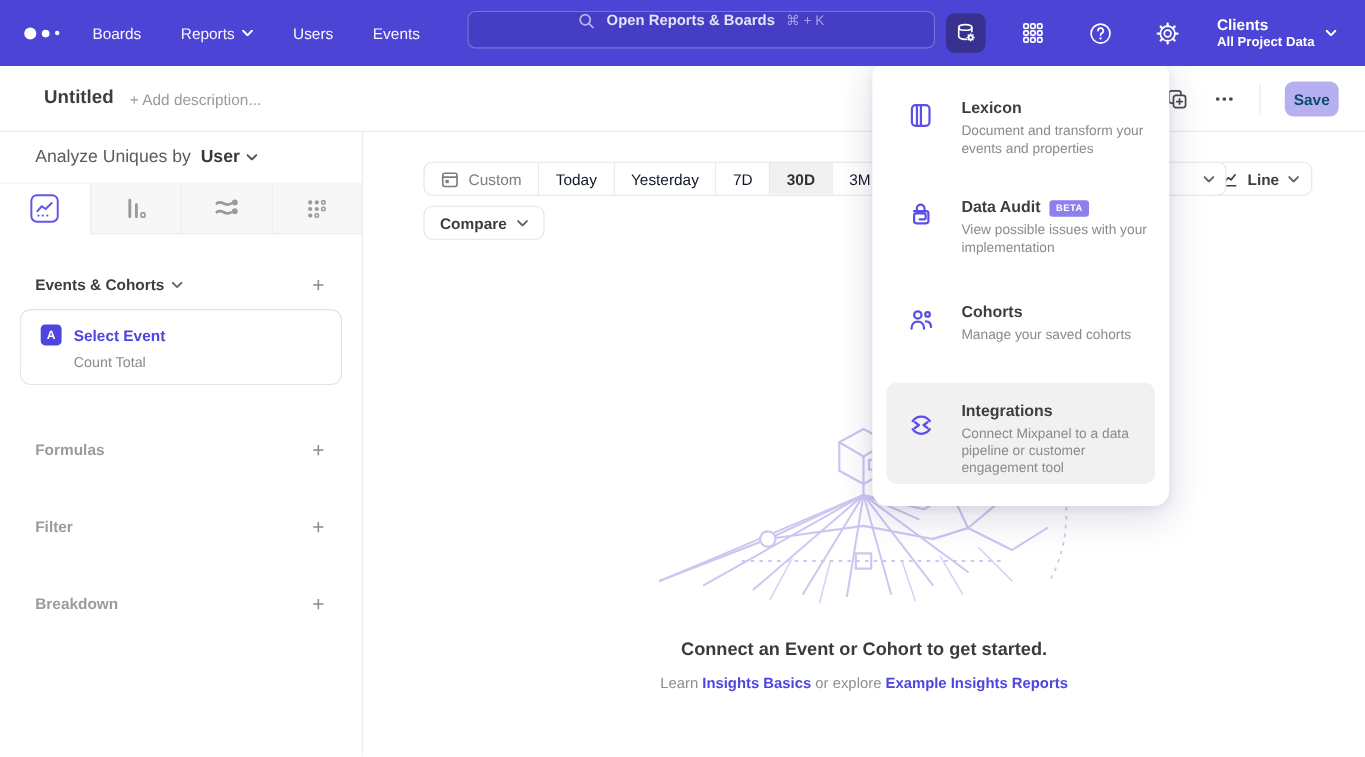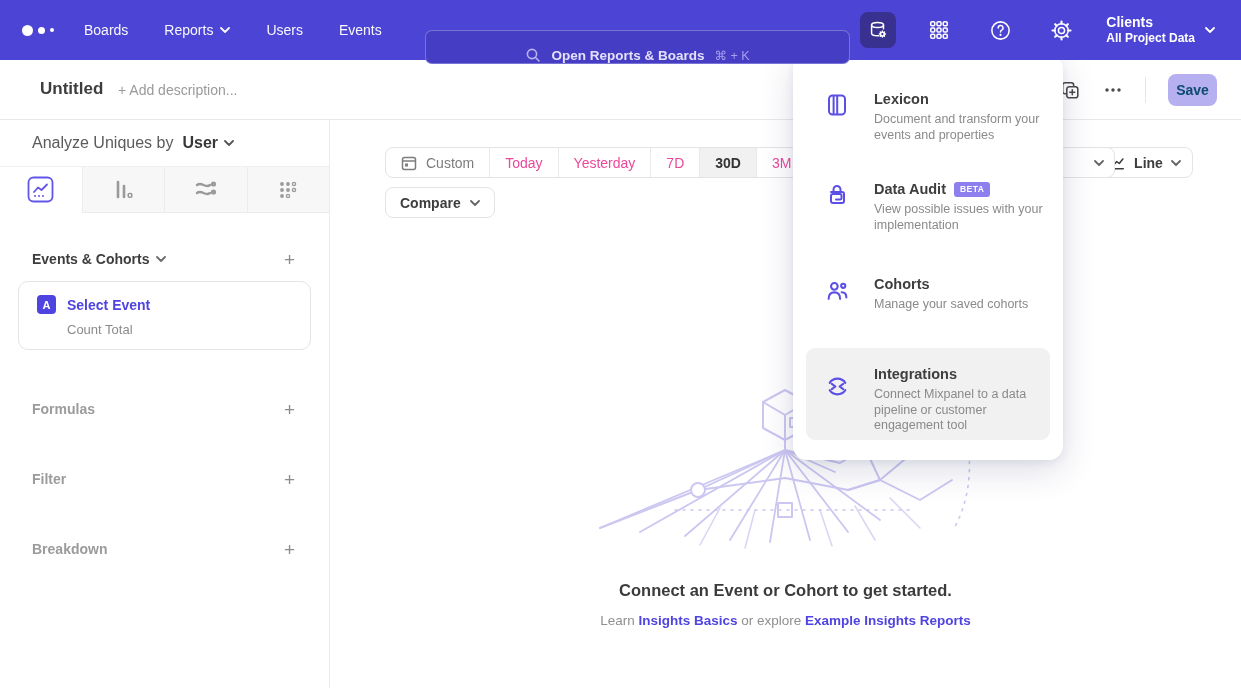--- a/index.html
+++ b/index.html
@@ -10,21 +10,21 @@
   
   .nav { position:absolute; left:0; top:0; width:1241px; height:60px; background:#4c44d4; display:flex; align-items:center; z-index:30; }
   .logo { display:flex; align-items:center; gap:5px; margin-left:22px; width:46px; }
   .logo .d1 { width:11px; height:11px; border-radius:50%; background:#fff; }
   .logo .d2 { width:7px; height:7px; border-radius:50%; background:#fff; }
   .logo .d3 { width:4px; height:4px; border-radius:50%; background:#fff; }
   .nav-links { display:flex; align-items:center; gap:36px; margin-left:16px; }
   .nav-link { color:rgba(255,255,255,.96); font-size:14px; font-weight:500; display:flex; align-items:center; gap:7px; cursor:pointer; }
   .chev { width:10px; height:6px; }
   .chev polyline { fill:none; stroke:currentColor; stroke-width:1.8; stroke-linecap:round; stroke-linejoin:round; }
-  .search { position:absolute; left:425px; top:30px; width:425px; height:34px; background:#453dc4; border:1px solid rgba(255,255,255,.28); border-radius:7px; display:flex; align-items:flex-end; justify-content:center; gap:10px; color:#ddd9f7; cursor:text; }
+  .search { position:absolute; left:425px; top:10px; width:425px; height:34px; background:#453dc4; border:1px solid rgba(255,255,255,.28); border-radius:7px; display:flex; align-items:flex-start; justify-content:center; gap:10px; color:#ddd9f7; cursor:text; }
   .search-ph { font-size:13.5px; font-weight:600; color:#e4e1fa; }
   .search-sc { font-size:12.5px; color:#a79fec; font-weight:500; }
   .nav-right { position:absolute; right:0; top:0; height:60px; display:flex; align-items:center; gap:25px; padding-right:26px; }
   .nav-icon-btn { width:36px; height:36px; border-radius:8px; display:flex; align-items:center; justify-content:center; cursor:pointer; color:#fff; }
   .nav-icon-btn.active { background:#39318f; }
   .icon-stroke { fill:none; stroke:currentColor; stroke-width:1.6; stroke-linecap:round; stroke-linejoin:round; }
   .clients { display:flex; align-items:center; gap:10px; color:#fff; cursor:pointer; margin-left:2px; }
   .clients .name { font-size:14px; font-weight:700; line-height:17px; }
   .clients .scope { font-size:12px; font-weight:700; line-height:15px; }
 
@@ -58,21 +58,21 @@
   .event-sub { margin:8px 0 0 30px; font-size:13px; color:#8b8b8b; }
   .muted-group { height:32px; font-size:14px; font-weight:600; color:#9b9b9b; }
   .g-formulas { margin-top:43px; }
   .g-filter { margin-top:38px; }
   .g-breakdown { margin-top:38px; }
   .muted-group span:first-child { cursor:pointer; }
 
   
   .main { position:absolute; left:330px; top:120px; width:911px; height:568px; background:#fff; }
   .seg-control { position:absolute; left:55px; top:27px; height:31px; display:flex; align-items:stretch; border:1px solid #e4e4e4; border-radius:8px; background:#fff; overflow:hidden; }
-  .seg { display:flex; align-items:center; padding:0 15px; font-size:14px; color:#ec4899; border-left:1px solid #e9e9e9; cursor:pointer; white-space:nowrap; gap:9px; }
+  .seg { display:flex; align-items:center; padding:0 15px; font-size:14px; color:#0f172a; border-left:1px solid #e9e9e9; cursor:pointer; white-space:nowrap; gap:9px; }
   .seg:first-child { border-left:none; color:#7c7c7c; }
   .seg.selected { background:#f1f1f1; color:#333; font-weight:700; }
   .compare-btn { position:absolute; left:55px; top:67px; height:31px; border:1px solid #e4e4e4; border-radius:8px; background:#fff; display:flex; align-items:center; gap:9px; padding:0 14px; font-size:14px; font-weight:600; color:#3d3d3d; cursor:pointer; }
   .compare-btn .chev { color:#666; }
   .sliver-btn { position:absolute; left:700px; top:27px; width:85px; height:31px; border:1px solid #e4e4e4; border-radius:8px; background:#fff; display:flex; align-items:center; justify-content:flex-end; padding-right:10px; color:#666; cursor:pointer; z-index:1; }
   .line-btn { position:absolute; left:766px; top:27px; width:97px; height:31px; border:1px solid #e4e4e4; border-radius:8px; background:#fff; display:flex; align-items:center; justify-content:center; gap:8px; font-size:14px; font-weight:600; color:#3d3d3d; cursor:pointer; }
   .line-btn .chev { color:#666; }
   .illu { position:absolute; left:250px; top:240px; z-index:0; }
   .empty-title { position:absolute; left:0; top:461px; width:911px; text-align:center; font-size:16.5px; font-weight:700; color:#3b3b3b; }
   .empty-links { position:absolute; left:0; top:493px; width:911px; text-align:center; font-size:13.5px; color:#8f8f8f; }

